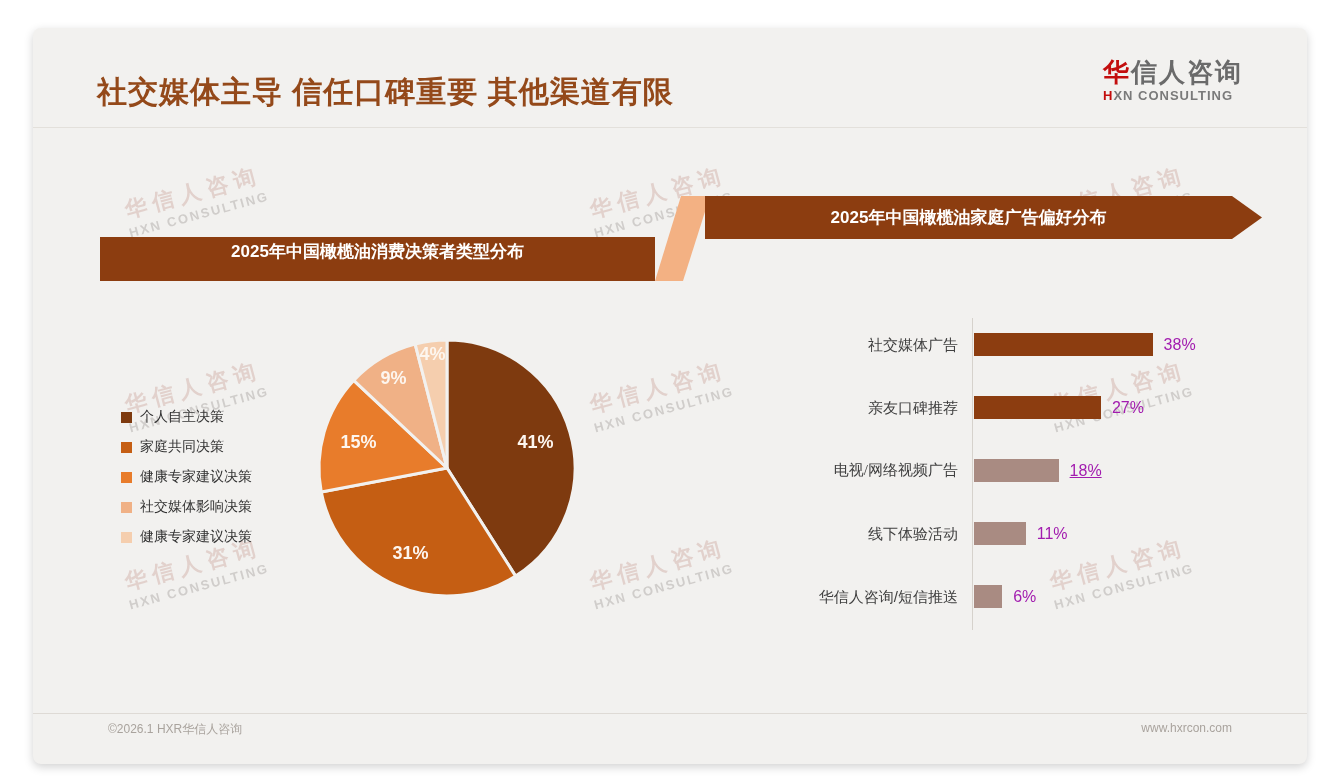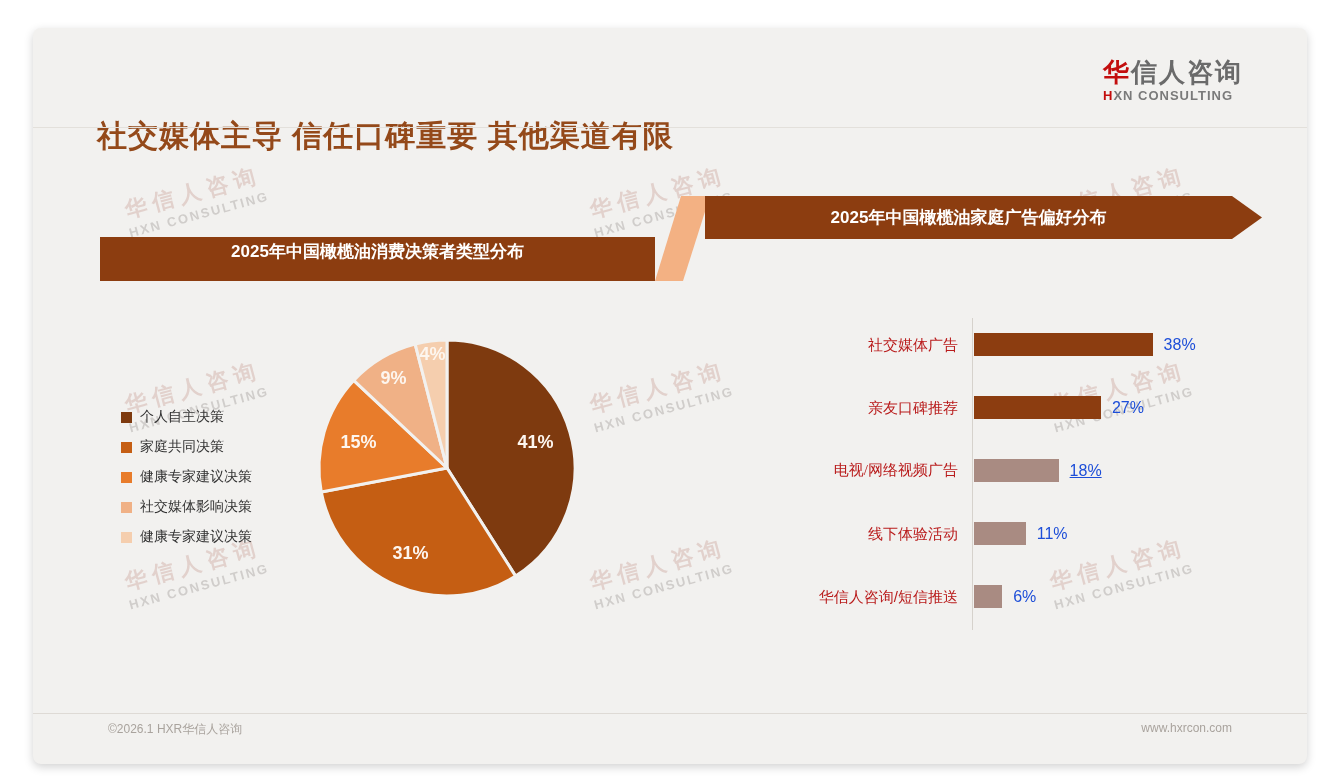--- a/index.html
+++ b/index.html
@@ -7,21 +7,21 @@
     font-family: "Liberation Sans", "DejaVu Sans", sans-serif; }
   #card { position: absolute; left: 33px; top: 28px; width: 1274px; height: 736px;
     background: #F2F1EF; border-radius: 8px; box-shadow: 0 3px 10px rgba(0,0,0,0.18); }
 
   .wm { position: absolute; transform: translate(-50%,-50%) rotate(-15deg);
     text-align: center; white-space: nowrap; pointer-events: none; }
   .wm .wm-cn { font-size: 22px; font-weight: bold; letter-spacing: 6px; color: rgba(168,96,80,0.22); }
   .wm .wm-en { font-size: 13px; font-weight: bold; letter-spacing: 2px; color: rgba(130,124,118,0.30); }
 
   #page-title { position: absolute; left: 64px; top: 44px; font-size: 30px; font-weight: bold;
-    color: #94491A; letter-spacing: 1px; margin-top: 44px; }
+    color: #94491A; letter-spacing: 1px; }
   #title-divider { position: absolute; left: 0; top: 99px; width: 100%; height: 1px; background: #E3E0DB; }
 
   #logo { position: absolute; right: 64px; top: 30px; text-align: left; line-height: 1.1; }
   #logo .logo-cn { font-size: 26px; font-weight: bold; letter-spacing: 2px; color: #6A6A6A; }
   #logo .logo-cn .red { color: #C30D0D; }
   #logo .logo-en { font-size: 13px; font-weight: bold; letter-spacing: 1px; color: #7A7A7A; margin-top: 2px; }
   #logo .logo-en .red { color: #C30D0D; }
 
   #banner-svg { position: absolute; left: 0; top: 0; width: 1274px; height: 736px; pointer-events: none; }
   .banner-text { position: absolute; color: #FFFFFF; font-weight: bold; font-size: 17px;
@@ -32,23 +32,23 @@
   #legend { position: absolute; left: 88px; top: 374px; text-align: right; }
   .legend-row { display: flex; align-items: center; height: 30px; }
   .legend-swatch { width: 11px; height: 11px; margin-right: 8px; flex: 0 0 auto; }
   .legend-label { font-size: 14px; color: #333333; white-space: nowrap; }
 
   #pie-svg { position: absolute; left: 274px; top: 300px; width: 280px; height: 280px; overflow: visible; }
   .pie-label { font-size: 18px; font-weight: bold; fill: #FDF6EF; }
 
   #bar-axis { position: absolute; left: 939px; top: 290px; width: 1px; height: 312px; background: #D6D2CC; }
   .bar-row-label { position: absolute; left: 690px; width: 235px; height: 23px; line-height: 23px;
-    text-align: right; font-size: 15px; color: #b91c1c; white-space: nowrap; }
+    text-align: right; font-size: 15px; color: #404040; white-space: nowrap; }
   .bar-rect { position: absolute; left: 941px; height: 23px; }
-  .bar-value { position: absolute; height: 23px; line-height: 23px; font-size: 16px; color: #1d4ed8; }
+  .bar-value { position: absolute; height: 23px; line-height: 23px; font-size: 16px; color: #a21caf; }
 
   #footnote { position: absolute; left: 85px; top: 663px; font-size: 12.5px; color: #6B6560; letter-spacing: 0.5px; }
   #footer-divider { position: absolute; left: 0; top: 685px; width: 100%; height: 1px; background: #DEDAD5; }
   #footer-left { position: absolute; left: 75px; top: 693px; font-size: 12px; color: #A9A39D; }
   #footer-right { position: absolute; right: 75px; top: 693px; font-size: 12px; color: #A9A39D; }
 </style>
 </head>
 <body>
 
 <div id="card">

